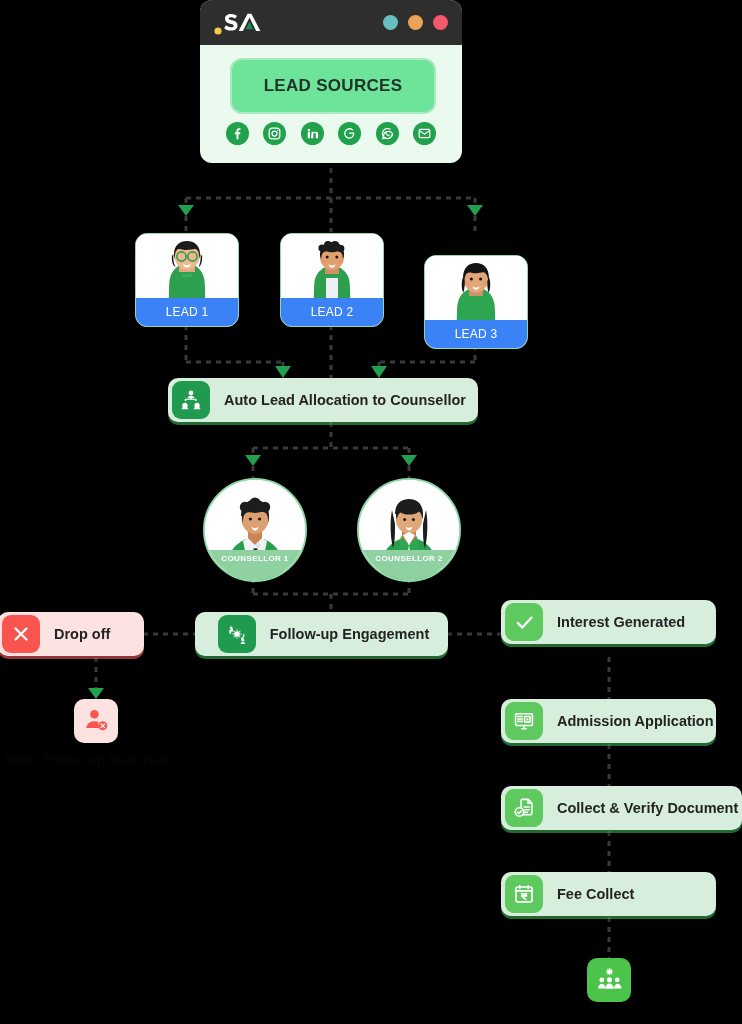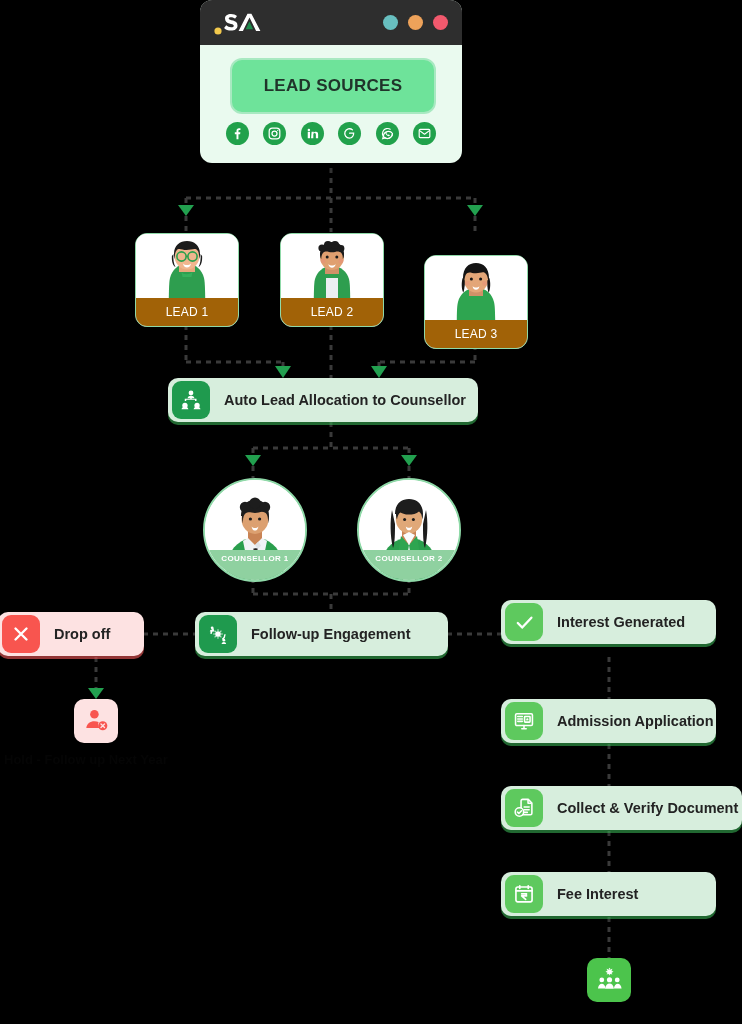--- a/index.html
+++ b/index.html
@@ -29,21 +29,21 @@
            display:flex;justify-content:space-between;align-items:center;}
   .soc{width:23px;height:23px;border-radius:50%;background:#21a14b;
        display:flex;align-items:center;justify-content:center;}
   .soc svg{display:block;}
 
   
   .lead-card{position:absolute;width:102px;height:92px;background:#fff;
              border:1.5px solid #8fd9a8;border-radius:12px;overflow:hidden;
              box-shadow:0 2px 6px rgba(0,0,0,.25);}
   .lead-photo{position:absolute;left:0;top:0;width:100%;height:64px;background:#fff;}
-  .lead-foot{position:absolute;left:0;bottom:0;width:100%;height:28px;background:#a16207;
+  .lead-foot{position:absolute;left:0;bottom:0;width:100%;height:28px;background:#3b82f6;
              display:flex;align-items:center;justify-content:center;
              color:#fff;font-size:12px;font-weight:400;letter-spacing:.2px;}
 
   .circ{position:absolute;width:100px;height:100px;border-radius:50%;
         background:#fff;border:2px solid #8fd9a8;overflow:hidden;}
   .circ-photo{position:absolute;left:0;top:0;width:100%;height:100%;}
   .circ-foot{position:absolute;left:0;bottom:0;width:100%;height:30px;background:#8fd1a0;
              display:flex;align-items:flex-start;justify-content:center;padding-top:4px;
              box-sizing:border-box;color:#fff;font-size:8px;font-weight:700;letter-spacing:.4px;}
 
@@ -305,21 +305,21 @@
 
   <div class="pill red" style="left:-2px;top:612px;width:146px;">
     <span class="ic red">
       <svg width="22" height="22" viewBox="0 0 24 24" fill="none" stroke="#fff" stroke-width="2.6" stroke-linecap="round">
           <path d="M6 6l12 12M18 6L6 18"></path>
         </svg>
     </span>
     <span class="lbl">Drop off</span>
   </div>
 
-  <div class="pill green" style="left:195px;top:612px;width:253px;">
+  <div class="pill green" style="left:195px;top:612px;width:253px;justify-content:center;">
     <span class="ic dark">
       <svg width="22" height="22" viewBox="0 0 24 24" fill="#fff">
         <circle cx="12" cy="12" r="3.1"></circle>
         <path d="M12 6.6l1 1.5h-2zM12 17.4l1-1.5h-2zM6.6 12l1.5 1v-2zM17.4 12l-1.5 1v-2zM8.2 8.2l1.8.4-1.4 1.4zM15.8 15.8l-1.8-.4 1.4-1.4zM15.8 8.2l-.4 1.8-1.4-1.4zM8.2 15.8l.4-1.8 1.4 1.4z"></path>
         <path d="M3.6 11.8a8.4 8.4 0 0 1 3.2-6.4l.9 1.3A6.8 6.8 0 0 0 5.1 12z"></path>
         <path d="M20.4 12.2a8.4 8.4 0 0 1-3.2 6.4l-.9-1.3a6.8 6.8 0 0 0 2.6-5.1z"></path>
         <circle cx="5.6" cy="5.2" r="1.5"></circle>
           <path d="M3.1 9.3c.2-1.4 1.1-2.2 2.5-2.2s2.3.8 2.5 2.2z"></path>
         <circle cx="18.4" cy="18.8" r="1.5"></circle>
           <path d="M15.9 22.9c.2-1.4 1.1-2.2 2.5-2.2s2.3.8 2.5 2.2z"></path>
@@ -377,21 +377,21 @@
 
   <div class="pill green" style="left:501px;top:872px;width:215px;">
     <span class="ic lite">
       <svg width="22" height="22" viewBox="0 0 24 24" fill="none" stroke="#fff" stroke-width="1.8">
         <rect x="3.2" y="4.4" width="17.6" height="16.2" rx="2"></rect>
         <path d="M3.2 8.6h17.6" stroke-linecap="round"></path>
         <path d="M7.4 3v3M16.6 3v3" stroke-linecap="round"></path>
         <path d="M9.4 11.9h5.4M9.4 14.1h5.4M13.4 11.9c1.6 0 1.6 2.2 0 2.2h-4l4.4 3.8" stroke-linecap="round" stroke-linejoin="round"></path>
       </svg>
     </span>
-    <span class="lbl">Fee Interest</span>
+    <span class="lbl">Fee Collect</span>
   </div>
 
   <div class="small-sq greenbg" style="left:587px;top:958px;">
     <span>
       <svg width="25" height="25" viewBox="0 0 24 24" fill="#fff">
         <circle cx="12" cy="5.4" r="2.4"></circle>
         <path d="M12 1.6l.8 1.3h-1.6zM12 9.2l.8-1.3h-1.6zM8.2 5.4l1.3.8v-1.6zM15.8 5.4l-1.3.8v-1.6zM9.3 2.7l1.5.4-1.1 1.1zM14.7 8.1l-1.5-.4 1.1-1.1zM14.7 2.7l-.4 1.5-1.1-1.1zM9.3 8.1l.4-1.5 1.1 1.1z"></path>
         <circle cx="4.6" cy="13.4" r="2.3"></circle>
           <circle cx="12" cy="13.2" r="2.5"></circle>
           <circle cx="19.4" cy="13.4" r="2.3"></circle>

